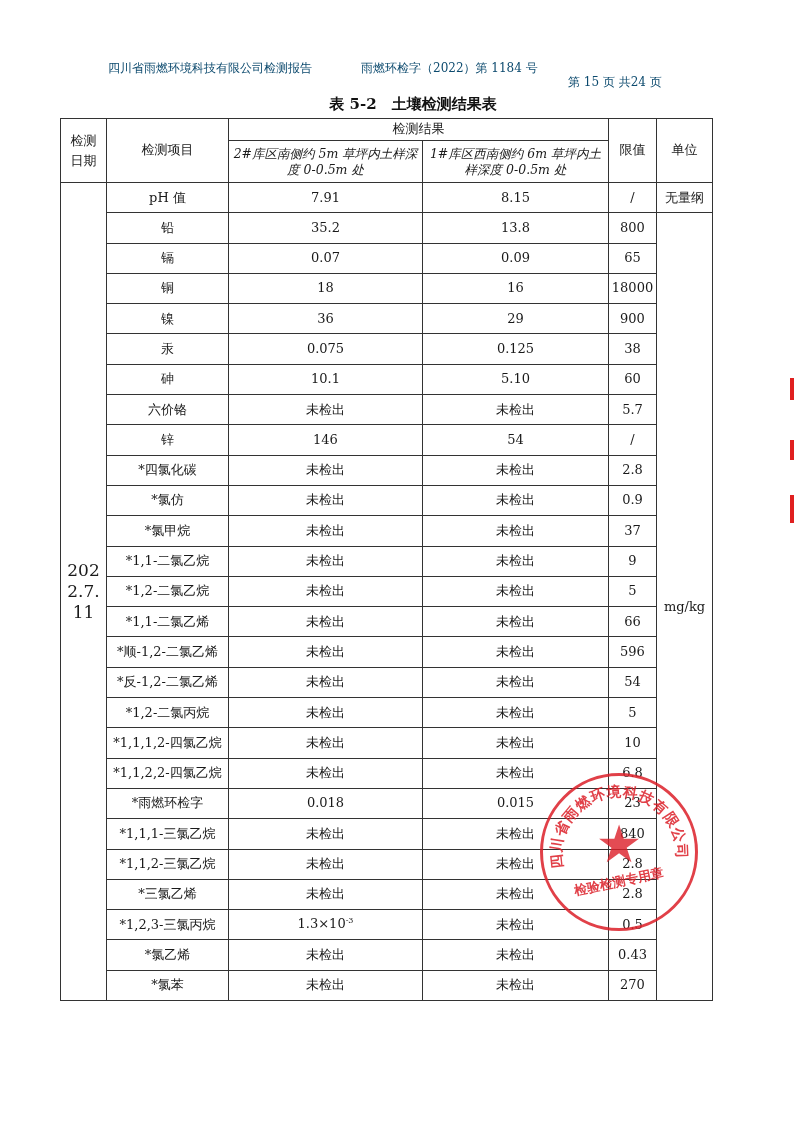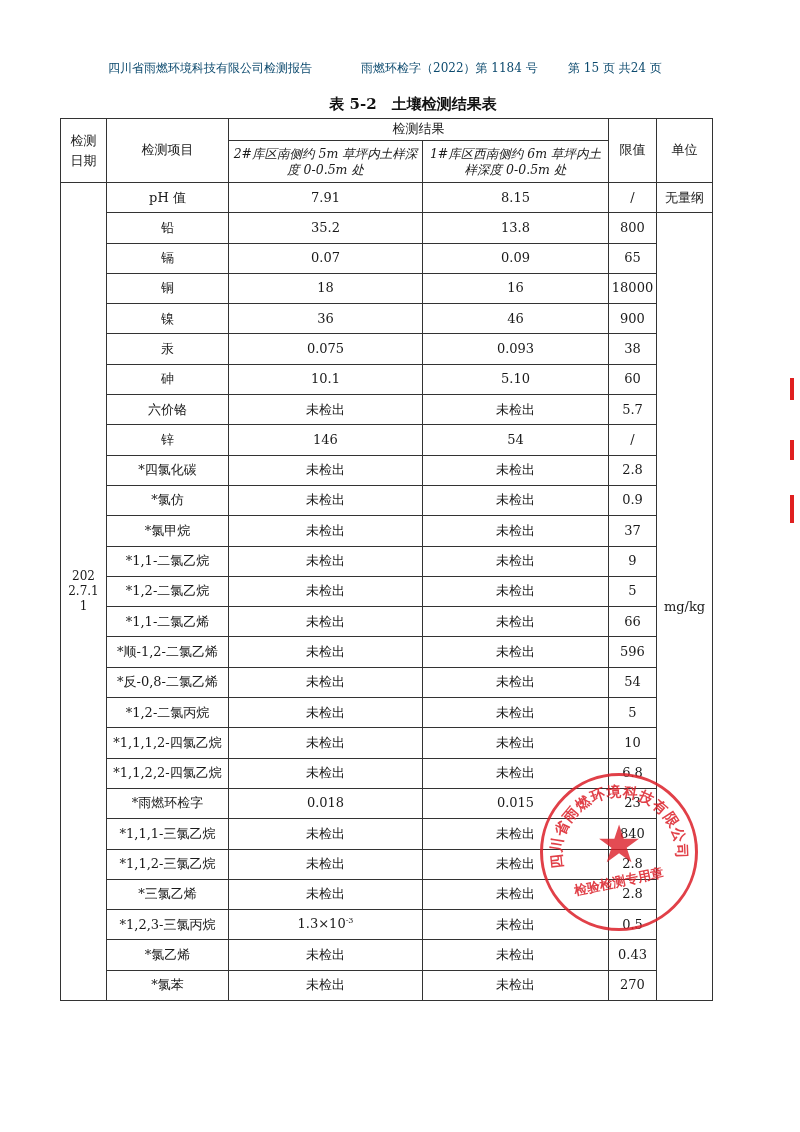--- a/index.html
+++ b/index.html
@@ -6,41 +6,41 @@
     html, body { width: 800px; height: 1132px; background: #ffffff; overflow: hidden; }
     body { position: relative; font-family: "DejaVu Serif", "Liberation Serif", serif; color: #1a1a1a; }
 
     .page-header {
       position: absolute; top: 60px; left: 108px; width: 600px; height: 18px;
       font-size: 12px; color: #0c4a6e;
     }
     .page-header span { position: absolute; top: 0; white-space: nowrap; }
     .hdr-company { left: 0; }
     .hdr-report { left: 253px; }
-    .hdr-page { left: 460px; }
+    .hdr-page { left: 460px; margin-top: 14px; }
 
     .table-title {
       position: absolute; top: 95px; left: 13px; width: 800px; text-align: center;
       font-size: 15px; font-weight: bold; color: #111;
     }
 
     table.results {
       position: absolute; top: 118px; left: 60px; width: 652px;
       border-collapse: collapse; table-layout: fixed;
       font-size: 13px;
     }
     table.results td, table.results th {
       border: 1px solid #333; text-align: center; vertical-align: middle;
       font-weight: normal; padding: 0 2px; line-height: 1.25;
     }
     table.results { border: 1.5px solid #222; }
     .hdr-row-1 th { height: 22px; }
     .hdr-row-2 th { height: 42px; font-size: 12.5px; line-height: 1.6; font-style: italic; }
     tr.data-row td { height: 30.3px; }
-    .date-cell { font-size: 12px; line-height: 1.4; }
+    .date-cell { font-size: 17px; line-height: 1.4; }
     .unit-cell { font-size: 13px; }
     sup { font-size: 8px; vertical-align: super; }
 
     .stamp {
       position: absolute; left: 540px; top: 773px; width: 158px; height: 158px;
       border: 3px solid rgba(220, 30, 40, 0.85); border-radius: 50%;
       pointer-events: none;
     }
     .stamp-star {
       position: absolute; left: 50%; top: 45%; transform: translate(-50%, -50%);
@@ -115,27 +115,27 @@
     </tr>
     <tr class="data-row">
       <td>铜</td>
       <td>18</td>
       <td>16</td>
       <td>18000</td>
     </tr>
     <tr class="data-row">
       <td>镍</td>
       <td>36</td>
-      <td>46</td>
+      <td>29</td>
       <td>900</td>
     </tr>
     <tr class="data-row">
       <td>汞</td>
       <td>0.075</td>
-      <td>0.093</td>
+      <td>0.125</td>
       <td>38</td>
     </tr>
     <tr class="data-row">
       <td>砷</td>
       <td>10.1</td>
       <td>5.10</td>
       <td>60</td>
     </tr>
     <tr class="data-row">
       <td>六价铬</td>
@@ -185,21 +185,21 @@
       <td>未检出</td>
       <td>66</td>
     </tr>
     <tr class="data-row">
       <td>*顺-1,2-二氯乙烯</td>
       <td>未检出</td>
       <td>未检出</td>
       <td>596</td>
     </tr>
     <tr class="data-row">
-      <td>*反-0,8-二氯乙烯</td>
+      <td>*反-1,2-二氯乙烯</td>
       <td>未检出</td>
       <td>未检出</td>
       <td>54</td>
     </tr>
     <tr class="data-row">
       <td>*1,2-二氯丙烷</td>
       <td>未检出</td>
       <td>未检出</td>
       <td>5</td>
     </tr>

